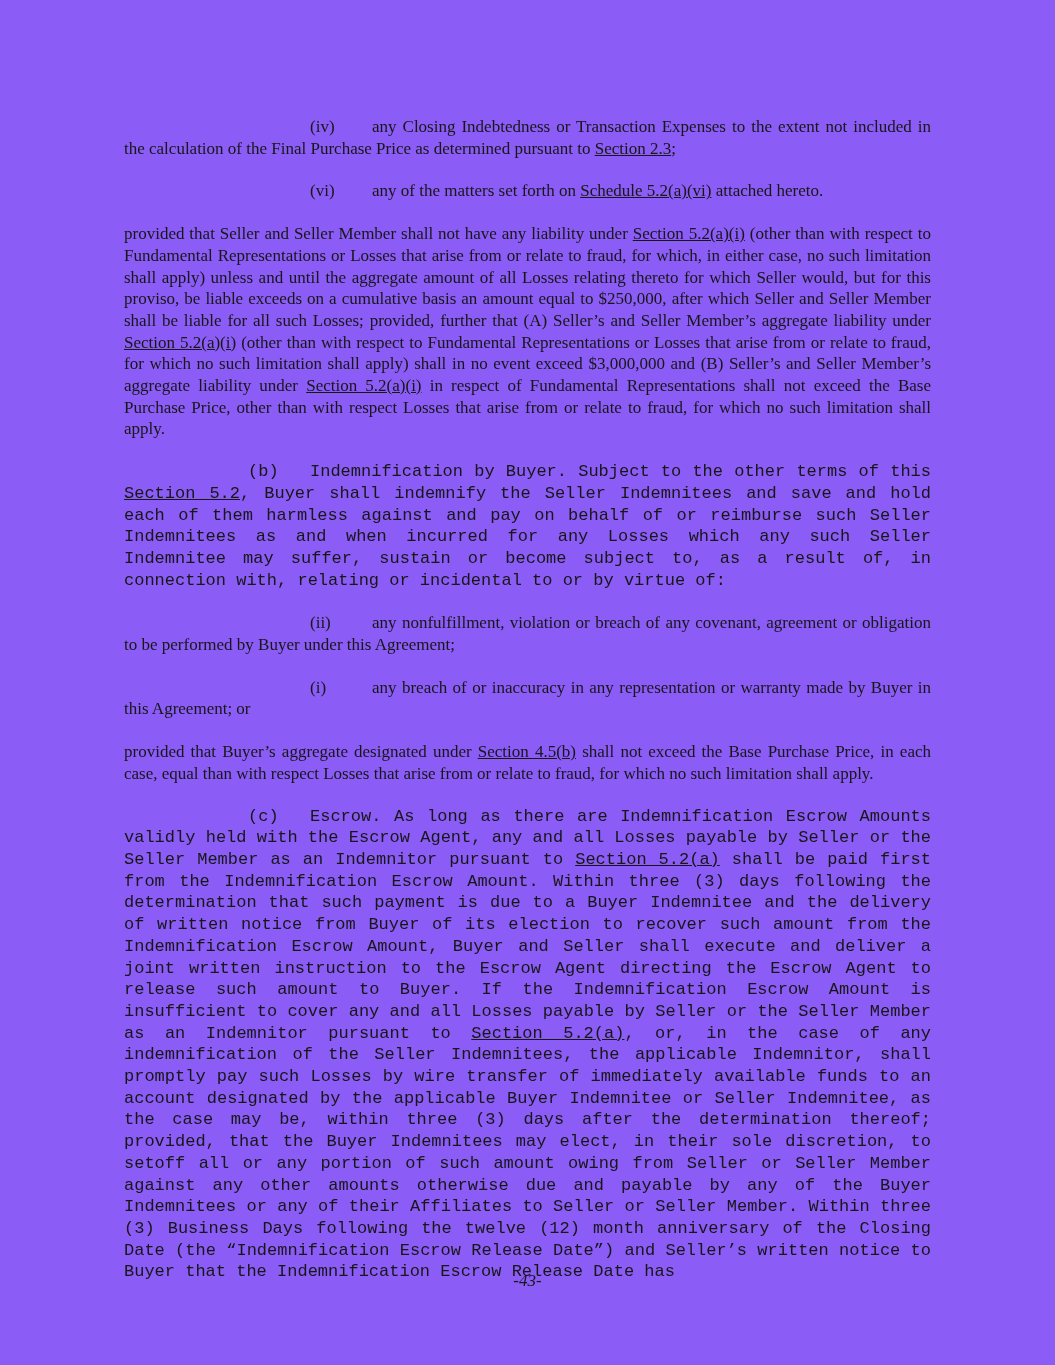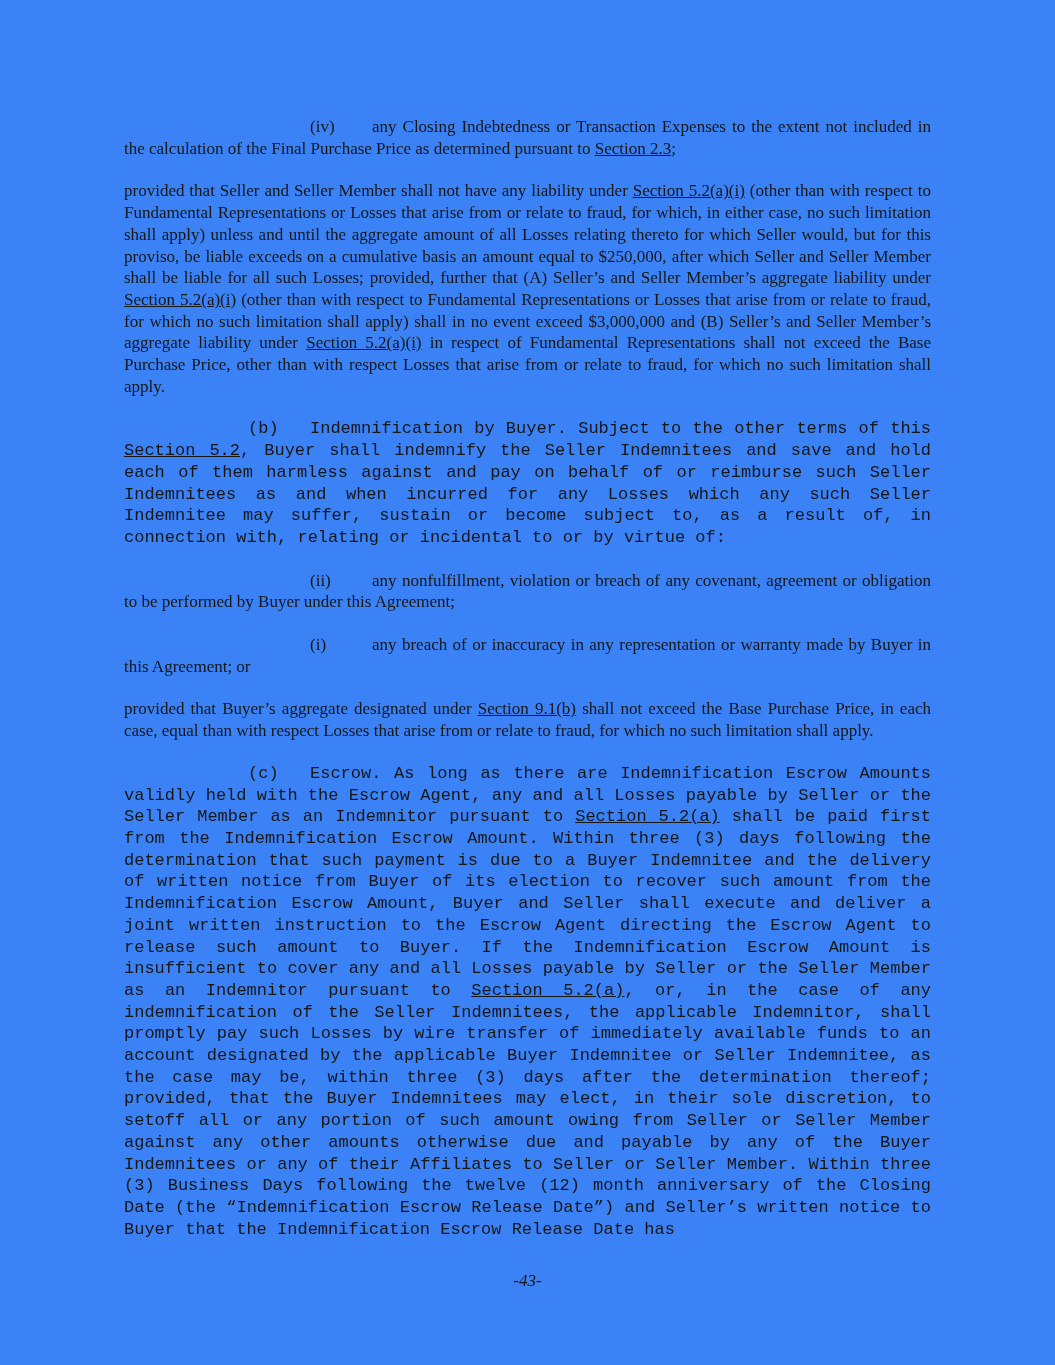--- a/index.html
+++ b/index.html
@@ -6,21 +6,21 @@
   html, body {
     margin: 0;
     padding: 0;
     background: #e8e8e8;
   }
   .page {
     position: relative;
     width: 1055px;
     height: 1365px;
     margin: 0 auto;
-    background: #3b82f6;
+    background: #8b5cf6;
     box-sizing: border-box;
     padding: 116px 124px 0 124px;
     font-family: "Liberation Serif", "DejaVu Serif", serif;
     font-size: 17px;
     line-height: 21.7px;
     color: #171717;
     overflow: hidden;
   }
   .page p {
     margin: 0 0 21px 0;
@@ -49,28 +49,29 @@
   }
 </style>
 </head>
 <body>
 
 <div class="page">
 
   <p class="ind1"><span class="label">(iv)</span><span>any Closing Indebtedness or Transaction Expenses to the extent not included in the calculation of the Final Purchase Price as determined pursuant to </span><span class="u">Section 2.3</span><span>;</span></p>
 
 
+  <p class="ind1"><span class="label">(vi)</span><span>any of the matters set forth on </span><span class="u">Schedule 5.2(a)(vi)</span><span> attached hereto.</span></p>
 
   <p><span>provided that Seller and Seller Member shall not have any liability under </span><span class="u">Section 5.2(a)(i)</span><span> (other than with respect to Fundamental Representations or Losses that arise from or relate to fraud, for which, in either case, no such limitation shall apply) unless and until the aggregate amount of all Losses relating thereto for which Seller would, but for this proviso, be liable exceeds on a cumulative basis an amount equal to $250,000, after which Seller and Seller Member shall be liable for all such Losses; provided, further that (A) Seller’s and Seller Member’s aggregate liability under </span><span class="u">Section 5.2(a)(i)</span><span> (other than with respect to Fundamental Representations or Losses that arise from or relate to fraud, for which no such limitation shall apply) shall in no event exceed $3,000,000 and (B) Seller’s and Seller Member’s aggregate liability under </span><span class="u">Section 5.2(a)(i)</span><span> in respect of Fundamental Representations shall not exceed the Base Purchase Price, other than with respect Losses that arise from or relate to fraud, for which no such limitation shall apply.</span></p>
 
   <p class="ind2"><span class="label">(b)</span><span>Indemnification by Buyer. Subject to the other terms of this </span><span class="u">Section 5.2</span><span>, Buyer shall indemnify the Seller Indemnitees and save and hold each of them harmless against and pay on behalf of or reimburse such Seller Indemnitees as and when incurred for any Losses which any such Seller Indemnitee may suffer, sustain or become subject to, as a result of, in connection with, relating or incidental to or by virtue of:</span></p>
 
   <p class="ind1"><span class="label">(ii)</span><span>any nonfulfillment, violation or breach of any covenant, agreement or obligation to be performed by Buyer under this Agreement;</span></p>
 
   <p class="ind1"><span class="label">(i)</span><span>any breach of or inaccuracy in any representation or warranty made by Buyer in this Agreement; or</span></p>
 
-  <p><span>provided that Buyer’s aggregate designated under </span><span class="u">Section 9.1(b)</span><span> shall not exceed the Base Purchase Price, in each case, equal than with respect Losses that arise from or relate to fraud, for which no such limitation shall apply.</span></p>
+  <p><span>provided that Buyer’s aggregate designated under </span><span class="u">Section 4.5(b)</span><span> shall not exceed the Base Purchase Price, in each case, equal than with respect Losses that arise from or relate to fraud, for which no such limitation shall apply.</span></p>
 
   <p class="ind2"><span class="label">(c)</span><span>Escrow.  As long as there are Indemnification Escrow Amounts validly held with the Escrow Agent, any and all Losses payable by Seller or the Seller Member as an Indemnitor pursuant to </span><span class="u">Section 5.2(a)</span><span> shall be paid first from the Indemnification Escrow Amount. Within three (3) days following the determination that such payment is due to a Buyer Indemnitee and the delivery of written notice from Buyer of its election to recover such amount from the Indemnification Escrow Amount, Buyer and Seller shall execute and deliver a joint written instruction to the Escrow Agent directing the Escrow Agent to release such amount to Buyer.  If the Indemnification Escrow Amount is insufficient to cover any and all Losses payable by Seller or the Seller Member as an Indemnitor pursuant to </span><span class="u">Section 5.2(a)</span><span>, or, in the case of any indemnification of the Seller Indemnitees, the applicable Indemnitor, shall promptly pay such Losses by wire transfer of immediately available funds to an account designated by the applicable Buyer Indemnitee or Seller Indemnitee, as the case may be, within three (3) days after the determination thereof; provided, that the Buyer Indemnitees may elect, in their sole discretion, to setoff all or any portion of such amount owing from Seller or Seller Member against any other amounts otherwise due and payable by any of the Buyer Indemnitees or any of their Affiliates to Seller or Seller Member.  Within three (3) Business Days following the twelve (12) month anniversary of the Closing Date (the “Indemnification Escrow Release Date”) and Seller’s written notice to Buyer that the Indemnification Escrow Release Date has</span></p>
 
   <div class="footer">-43-</div>
 
 </div>
 
 </body></html>

